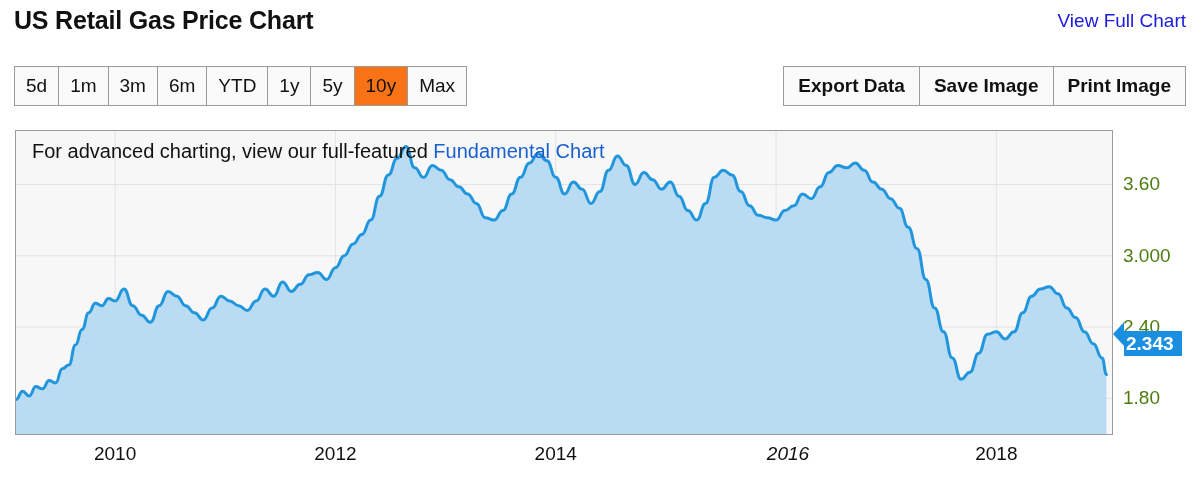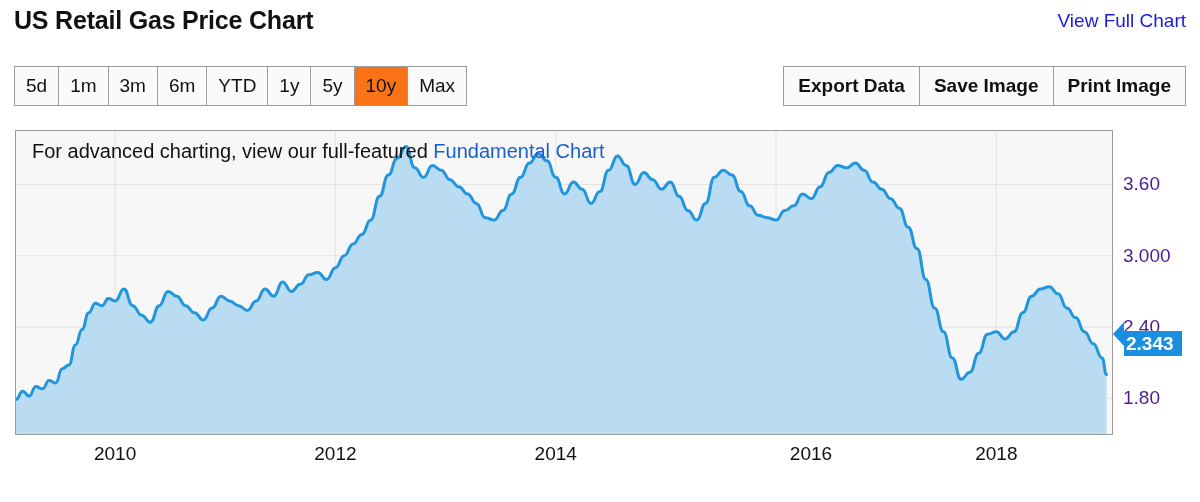--- a/index.html
+++ b/index.html
@@ -59,21 +59,21 @@
   .chart-note{
     position:absolute;left:16px;top:9px;
     font-size:20px;color:#111;white-space:nowrap;
     z-index:4;
   }
   .chart-note a{color:#1a5fd0;text-decoration:none;margin-top:14px;}
 
   
   .y-label{
     position:absolute;left:1123px;
-    font-size:19px;color:#4c1d95;
+    font-size:19px;color:#4d7c0f;
     transform:translateY(-50%);
     white-space:nowrap;
   }
   .x-label{
     position:absolute;top:443px;
     font-size:19px;color:#111;
     transform:translateX(-50%);
     white-space:nowrap;
   }
 
@@ -149,21 +149,21 @@
   <div id="y-labels">
       <div class="y-label" style="top: 184.471px;">3.60</div>
       <div class="y-label" style="top: 255.765px;">3.000</div>
       <div class="y-label" style="top: 327.059px;">2.40</div>
       <div class="y-label" style="top: 398.353px; text-align: center;">1.80</div>
     </div>
   <div id="x-labels">
       <div class="x-label" style="left: 115.136px;">2010</div>
       <div class="x-label" style="left: 335.437px;">2012</div>
       <div class="x-label" style="left: 555.739px;">2014</div>
-      <div class="x-label" style="left: 811px;">2016</div>
+      <div class="x-label" style="left: 788px; font-style: italic;">2016</div>
       <div class="x-label" style="left: 996.342px;">2018</div>
     </div>
 
   <div class="price-flag" style="top: 321.332px;">
     <div class="tip"></div>
     <div class="body">2.343</div>
   </div>
 
 </div>
 

